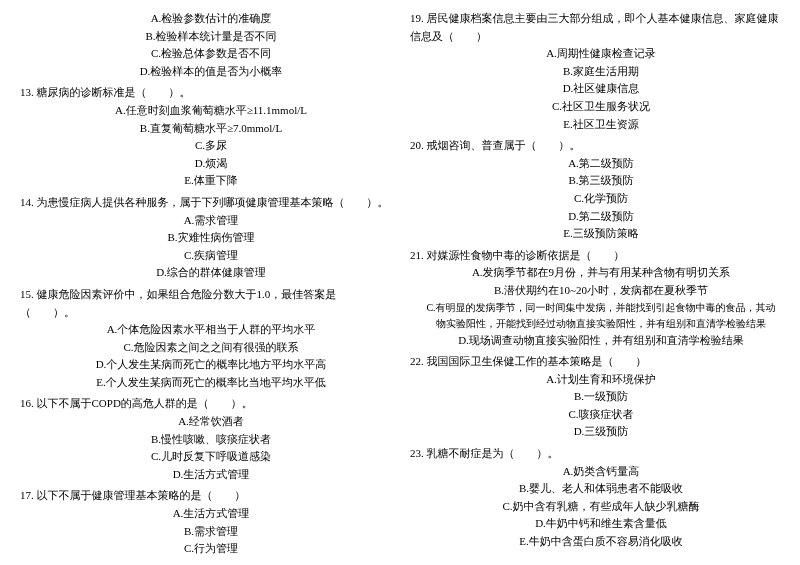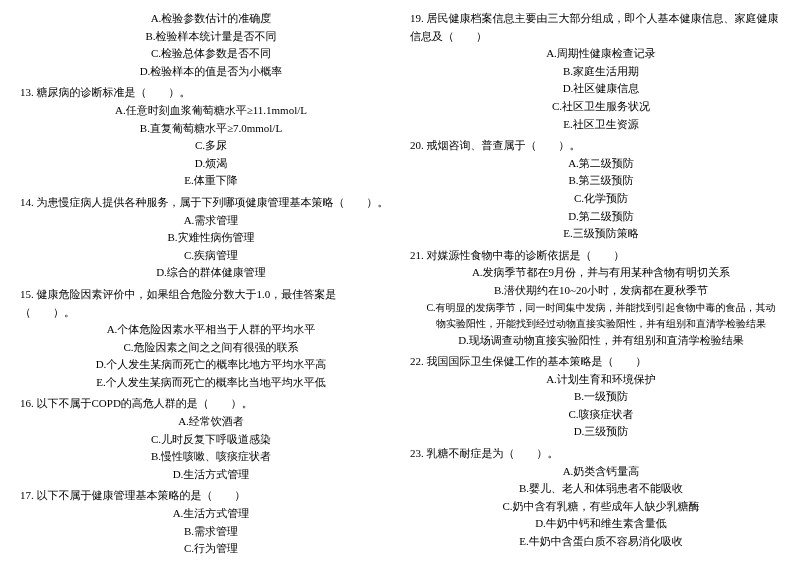--- a/index.html
+++ b/index.html
@@ -77,22 +77,22 @@
         <div class="question-title">15. <span>健康危险因素评价中，如果组合危险分数大于1.0，最佳答案是（　　）。</span></div>
         <div class="option">A.个体危险因素水平相当于人群的平均水平</div>
         <div class="option">C.危险因素之间之之间有很强的联系</div>
         <div class="option">D.个人发生某病而死亡的概率比地方平均水平高</div>
         <div class="option">E.个人发生某病而死亡的概率比当地平均水平低</div>
       </div>
 
       <div class="question-block">
         <div class="question-title">16. <span>以下不属于COPD的高危人群的是（　　）。</span></div>
         <div class="option">A.经常饮酒者</div>
+        <div class="option">B.慢性咳嗽、咳痰症状者</div>
         <div class="option">C.儿时反复下呼吸道感染</div>
-        <div class="option">B.慢性咳嗽、咳痰症状者</div>
         <div class="option">D.生活方式管理</div>
       </div>
 
       <div class="question-block">
         <div class="question-title">17. <span>以下不属于健康管理基本策略的是（　　）</span></div>
         <div class="option">A.生活方式管理</div>
         <div class="option">B.需求管理</div>
         <div class="option">C.行为管理</div>
 
       </div>

